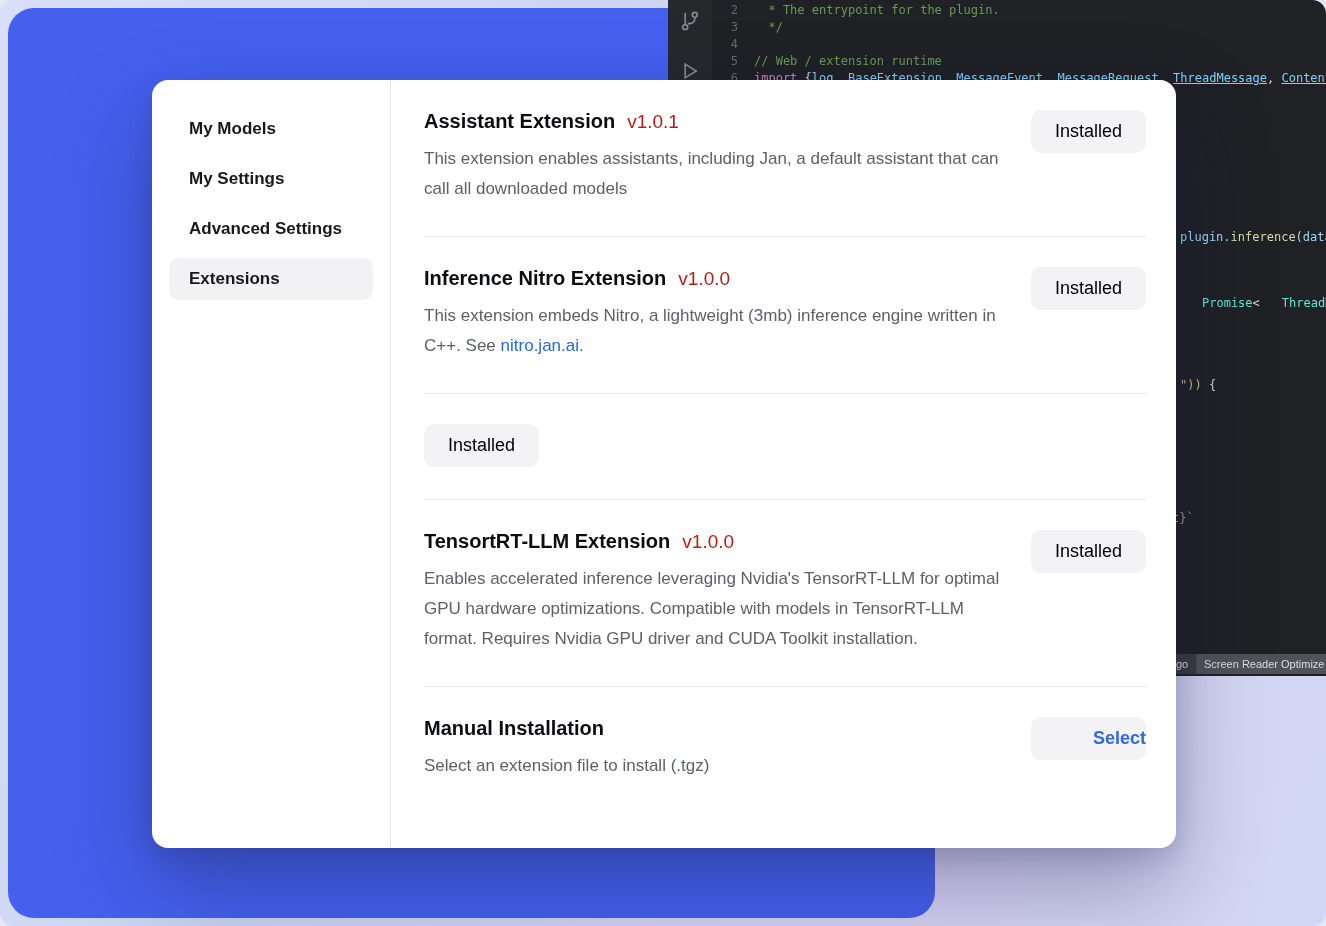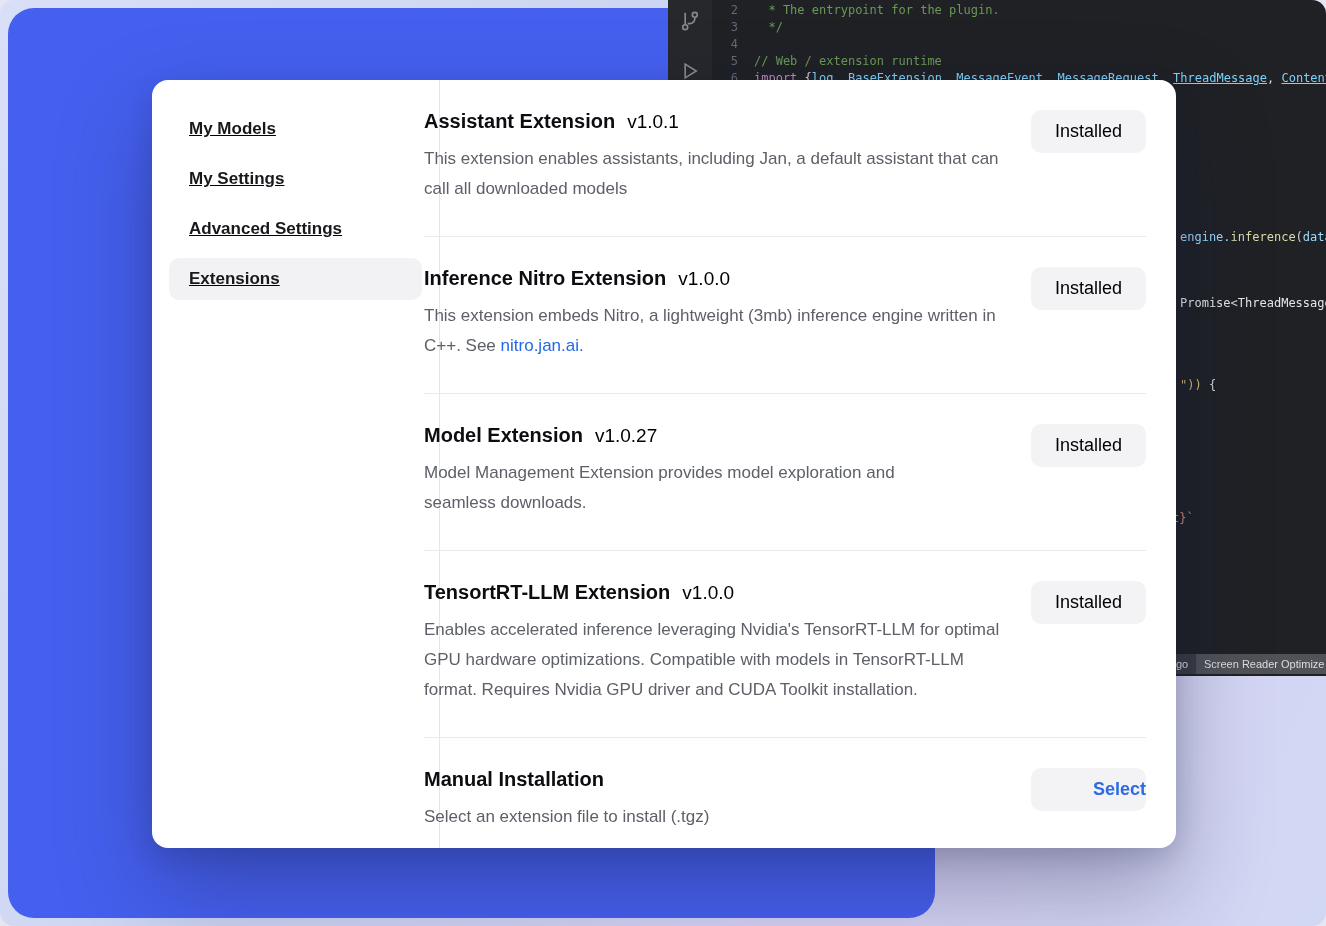--- a/index.html
+++ b/index.html
@@ -32,21 +32,21 @@
   .code-lines {
     position:absolute; left:44px; top:2px; right:0;
     font-size:12px; line-height:17px; white-space:pre;
   }
   .code-row { display:flex; }
   .gutter { flex:none; width:42px; text-align:right; padding-right:16px; color:#61697a; }
   .tok-comment { color:#6A9955; }
   .tok-keyword { color:#c586c0; }
   .tok-plain   { color:#d4d4d4; }
   .tok-ident   { color:#7dd3fc; text-decoration:underline;margin-top:13px; }
-  .tok-type    { color:#e5e5e5; }
+  .tok-type    { color:#5eead4;margin-left:22px; }
   .tok-func    { color:#dcdcaa; }
   .tok-param   { color:#9cdcfe; }
   .tok-string  { color:#ce9178; }
   .tok-string2 { color:#d7ba7d; }
 
   .frag { position:absolute; font-size:12px; white-space:pre; }
   .frag-1 { left:512px; top:230px; }
   .frag-2 { left:512px; top:296px; }
   .frag-3 { left:512px; top:378px; }
   .frag-4 { left:504px; top:511px; }
@@ -59,38 +59,38 @@
   .chip-left  { left:500px; background:#3a3c41; }
   .chip-right { left:528px; width:132px; background:#505257; white-space:nowrap; overflow:hidden; }
 
   
   .modal {
     position:absolute; left:152px; top:80px; width:1024px; height:768px;
     background:#ffffff; border-radius:16px; overflow:hidden;
     box-shadow: 0 40px 90px rgba(25,30,70,.35), 0 8px 24px rgba(25,30,70,.16);
   }
   .sidebar {
-    position:absolute; left:0; top:0; bottom:0; width:288px;
-    border-right:1px solid #e6e6ea; padding:28px 17px 0;text-decoration:underline;
+    position:absolute; left:0; top:0; bottom:0; width:239px;
+    border-right:1px solid #e6e6ea; padding:28px 17px 0;
   }
   .side-item {
     padding:11px 20px; border-radius:10px; margin-bottom:8px;
     font-size:17px; font-weight:700; color:#17181c; cursor:pointer;
   }
   .side-item.active { background:#f2f2f4; }
 
   .content { position:absolute; left:239px; right:0; top:0; bottom:0; padding:0 30px 0 33px; }
   .section {
     display:flex; justify-content:space-between; align-items:flex-start;
     padding:30px 0 32px; border-bottom:1px solid #e9e9ed;
   }
   .section:last-child { border-bottom:none;gap:23px; }
   .sec-text { max-width:590px; }
   .sec-title { font-size:20px; font-weight:700; color:#0c0d10; }
-  .sec-version { font-size:19px; font-weight:400; color:#000000; margin-left:12px; }
+  .sec-version { font-size:19px; font-weight:400; color:#b91c1c; margin-left:12px; }
   .sec-desc { margin-top:11px; font-size:17px; line-height:30px; color:#5d6068; }
   .section:nth-child(3) .sec-desc { max-width:545px; }
   .link { color:#2468e5; text-decoration:none; cursor:pointer; }
   .btn {
     flex:none; width:115px; padding:11px 0; text-align:center;
     background:#f3f3f5; border-radius:10px;
     font-size:18px; font-weight:500; color:#000000; cursor:default;
   }
   .btn.select { color:#2d6ae3; font-weight:700; cursor:pointer;text-align:right; }
 </style>
@@ -114,21 +114,21 @@
       <span class="act-icon">
         <svg width="22" height="22" viewBox="0 0 16 16" fill="none" stroke="#9da3ab" stroke-width="1.2">
           <path d="M4.5 3 l8 5 -8 5 z"></path>
         </svg>
       </span>
     </div>
 
     <div class="code-lines"><div class="code-row"><span class="gutter">2</span><span><span class="tok-comment">  * The entrypoint for the plugin.</span></span></div><div class="code-row"><span class="gutter">3</span><span><span class="tok-comment">  */</span></span></div><div class="code-row"><span class="gutter">4</span><span></span></div><div class="code-row"><span class="gutter">5</span><span><span class="tok-comment">// Web / extension runtime</span></span></div><div class="code-row"><span class="gutter">6</span><span><span class="tok-keyword">import</span><span class="tok-plain"> {</span><span class="tok-ident">log</span><span class="tok-plain">, </span><span class="tok-ident">BaseExtension</span><span class="tok-plain">, </span><span class="tok-ident">MessageEvent</span><span class="tok-plain">, </span><span class="tok-ident">MessageRequest</span><span class="tok-plain">, </span><span class="tok-ident">ThreadMessage</span><span class="tok-plain">, </span><span class="tok-ident">ContentType</span></span></div></div>
 
     <div>
-        <div class="frag frag-1"><span class="tok-param">engine.</span><span class="tok-func">inference</span><span class="tok-plain">(</span><span class="tok-param">data</span><span class="tok-plain">));</span></div>
+        <div class="frag frag-1"><span class="tok-param">plugin.</span><span class="tok-func">inference</span><span class="tok-plain">(</span><span class="tok-param">data</span><span class="tok-plain">));</span></div>
         <div class="frag frag-2"><span class="tok-type">Promise</span><span class="tok-plain">&lt;</span><span class="tok-type">ThreadMessage</span></div>
         <div class="frag frag-3"><span class="tok-string2">"))</span><span class="tok-plain"> {</span></div>
         <div class="frag frag-4"><span class="tok-string">t}`</span></div>
       </div>
 
     <div class="status-chip chip-left">go</div>
     <div class="status-chip chip-right">Screen Reader Optimize</div>
   </div>
 
   <div class="modal">
@@ -147,24 +147,20 @@
           <div class="btn installed">Installed</div>
         </div>
         <div class="section">
           <div class="sec-text">
             <div class="sec-title-row"><span class="sec-title">Inference Nitro Extension</span><span class="sec-version">v1.0.0</span></div>
             <div class="sec-desc"><span>This extension embeds Nitro, a lightweight (3mb) inference engine written in C++. See </span><a class="link" href="#">nitro.jan.ai.</a></div>
           </div>
           <div class="btn installed">Installed</div>
         </div>
         <div class="section">
-          <div class="sec-text">
-            <div class="sec-title-row"><span class="sec-title">Model Extension</span><span class="sec-version">v1.0.27</span></div>
-            <div class="sec-desc"><span>Model Management Extension provides model exploration and seamless downloads.</span></div>
-          </div>
           <div class="btn installed">Installed</div>
         </div>
         <div class="section">
           <div class="sec-text">
             <div class="sec-title-row"><span class="sec-title">TensortRT-LLM Extension</span><span class="sec-version">v1.0.0</span></div>
             <div class="sec-desc"><span>Enables accelerated inference leveraging Nvidia's TensorRT-LLM for optimal GPU hardware optimizations. Compatible with models in TensorRT-LLM format. Requires Nvidia GPU driver and CUDA Toolkit installation.</span></div>
           </div>
           <div class="btn installed">Installed</div>
         </div>
         <div class="section">

